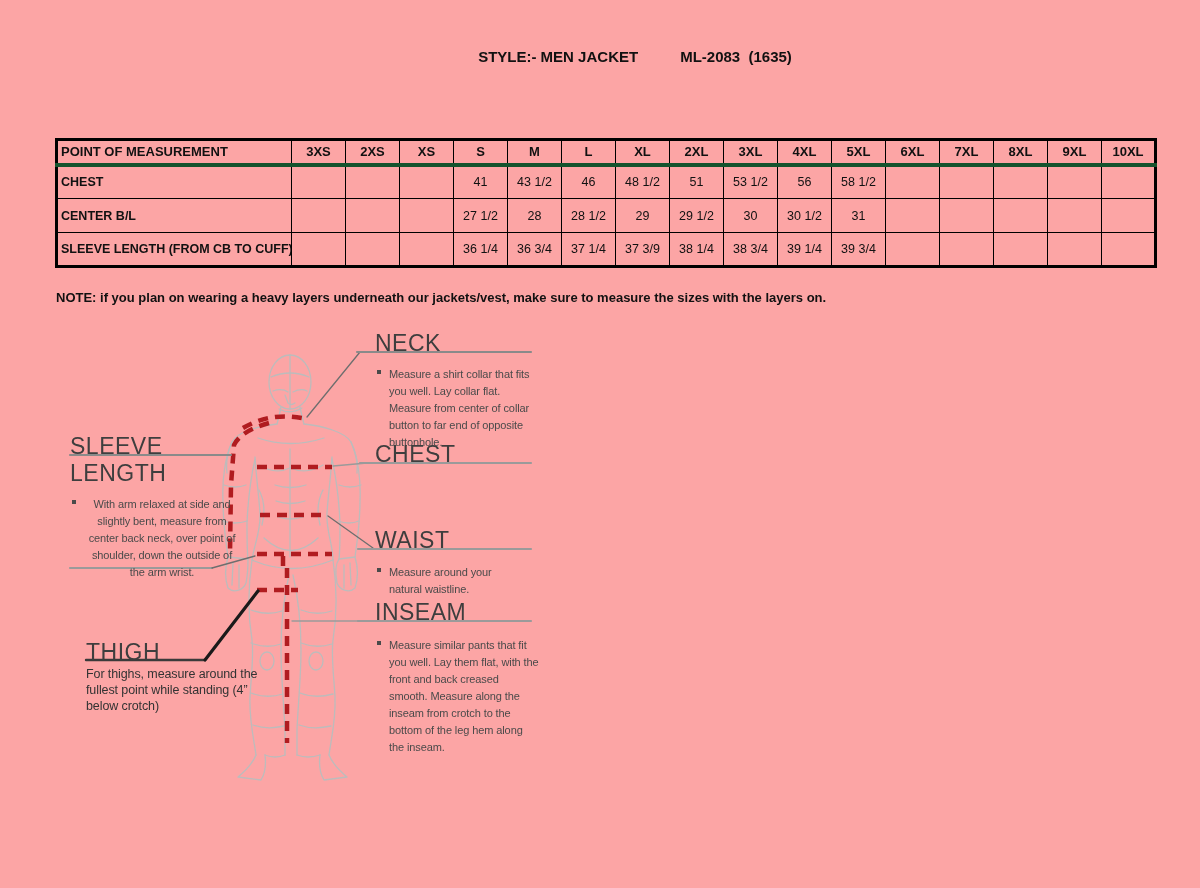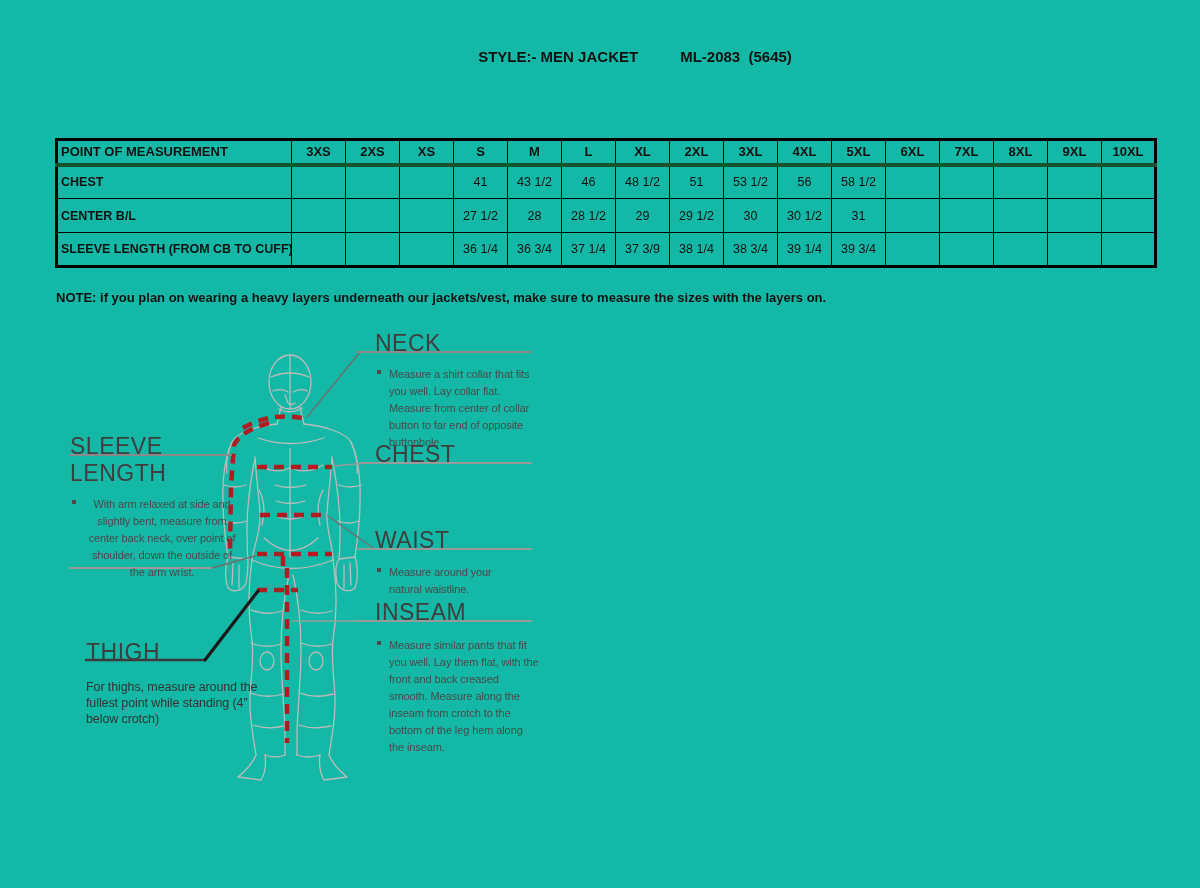--- a/index.html
+++ b/index.html
@@ -1,17 +1,17 @@
 <!DOCTYPE html>
 <html><head>
 <meta charset="utf-8">
 <style>
   html,body{margin:0;padding:0;background:#fff;}
   body{width:1200px;height:888px;overflow:hidden;font-family:"Liberation Sans",sans-serif;}
-  .page{position:relative;width:1200px;height:888px;background:#14b8a6;}
+  .page{position:relative;width:1200px;height:888px;background:#fca5a5;}
 
   
   .titlebar{position:absolute;top:48px;left:0;width:1200px;display:flex;justify-content:center;gap:42px;transform:translateX(35px);}
   .titlebar span{font-weight:bold;font-size:15px;color:#111;white-space:pre;}
 
   
   .sizetable{position:absolute;left:55px;top:138px;border-collapse:collapse;table-layout:fixed;width:1100px;border:3px solid #000;}
   .sizetable th,.sizetable td{border:1.6px solid #000;padding:0;text-align:center;vertical-align:middle;color:#111;overflow:hidden;white-space:nowrap;}
   .sizetable thead tr{height:25px;}
   .sizetable thead th{font-size:13px;font-weight:bold;border-bottom:4px solid #14532d;}
@@ -32,21 +32,21 @@
   .dtext .sq{position:absolute;left:2px;top:4px;width:4px;height:4px;background:#4a4a4a;}
   .dtext.nobullet{padding-left:0;font-size:12.5px;line-height:16px;color:#333;}
 </style>
 </head>
 <body>
 
 <div class="page">
 
   <div class="titlebar">
     <span>STYLE:- MEN JACKET</span>
-    <span>ML-2083  (5645)</span>
+    <span>ML-2083  (1635)</span>
   </div>
 
   <table class="sizetable">
     <colgroup>
         <col style="width: 235px;">
         <col style="width: 54px;">
         <col style="width: 54px;">
         <col style="width: 54px;">
         <col style="width: 54px;">
         <col style="width: 54px;">
@@ -275,19 +275,19 @@
       <div class="dhead">SLEEVE LENGTH</div>
       <div class="dtext" style="margin-top:9px;text-align:center;">
         <span class="sq"></span>
         <span>With arm relaxed at side and slightly bent, measure from center back neck, over point of shoulder, down the outside of the arm wrist.</span>
       </div>
     </div>
 
 
     <div class="dsec" style="left:31px;top:314px;width:188px;">
       <div class="dhead">THIGH</div>
-      <div class="dtext nobullet" style="margin-top:13px;">
+      <div class="dtext nobullet" style="">
         <span>For thighs, measure around the fullest point while standing (4” below crotch)</span>
       </div>
     </div>
   </div>
 
 </div>
 
 </body></html>

